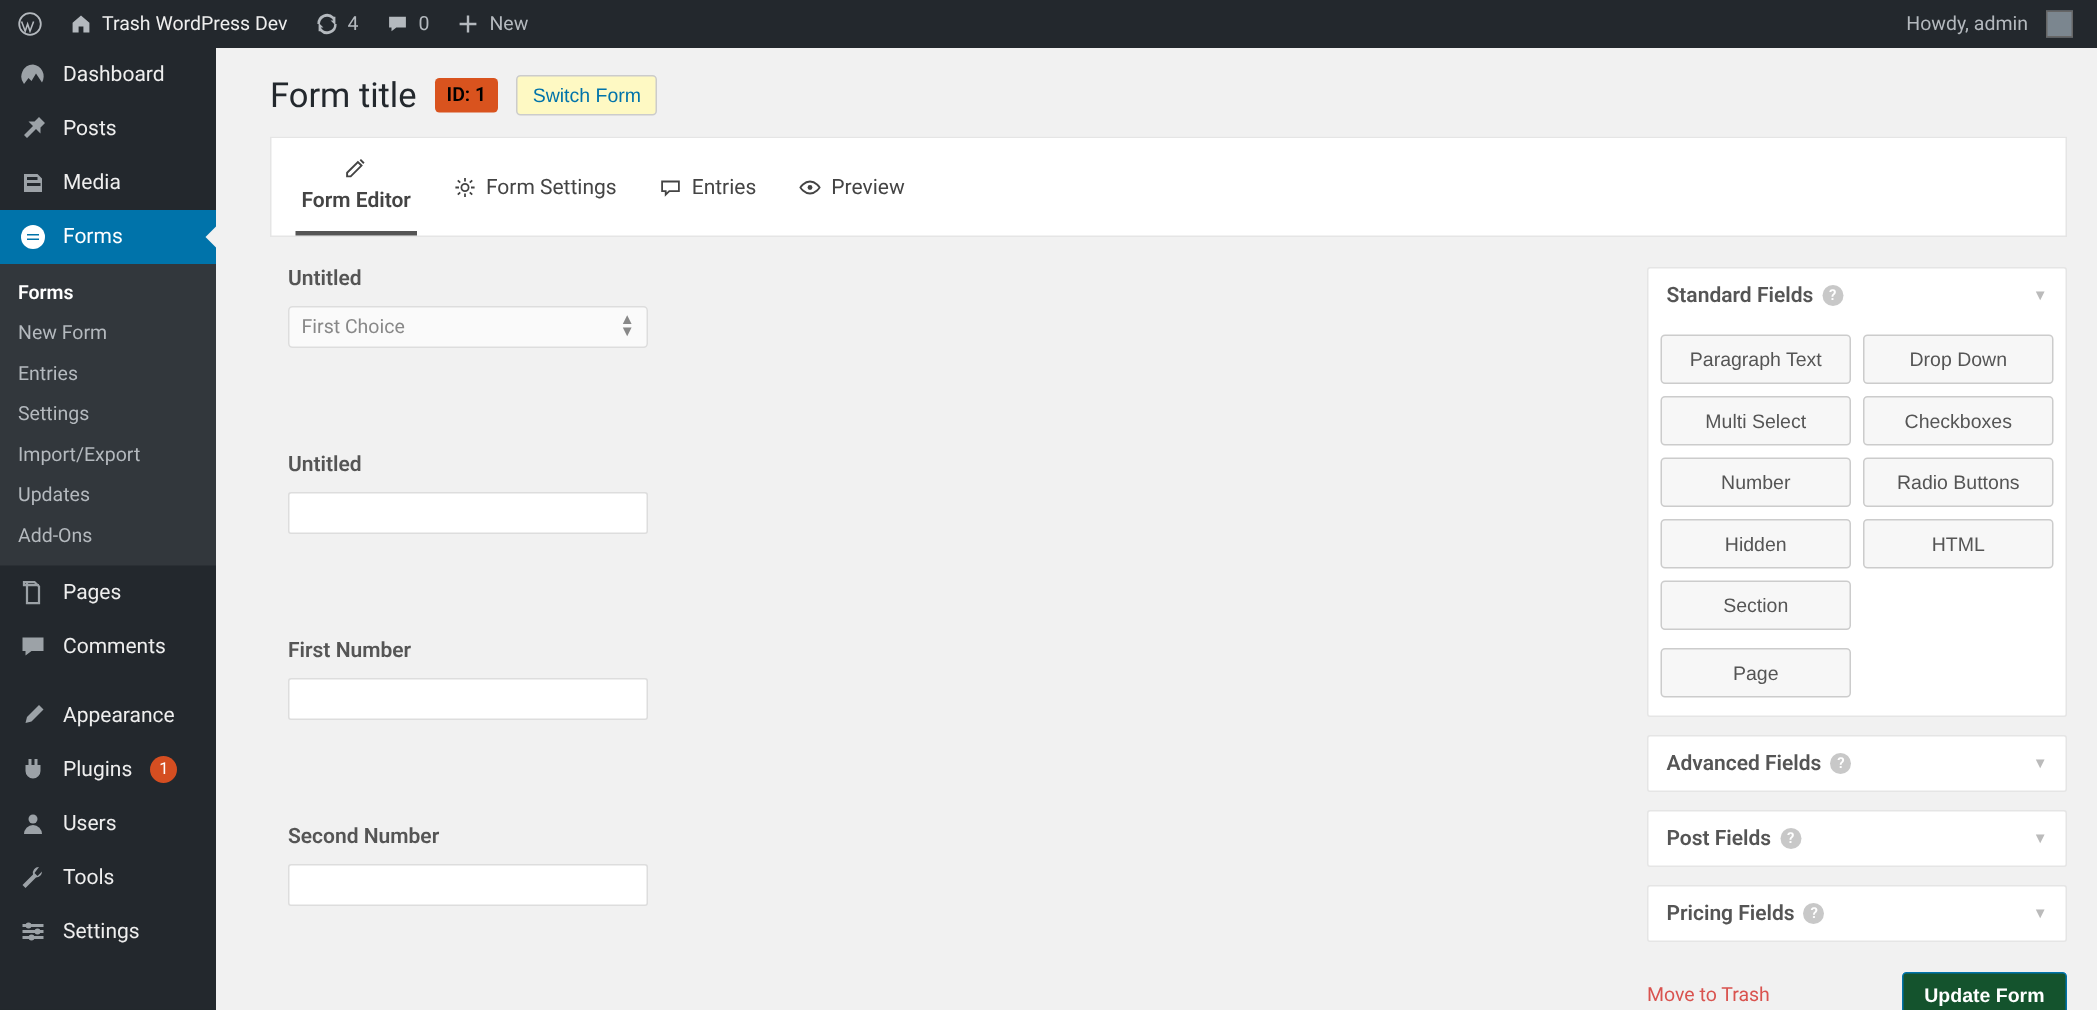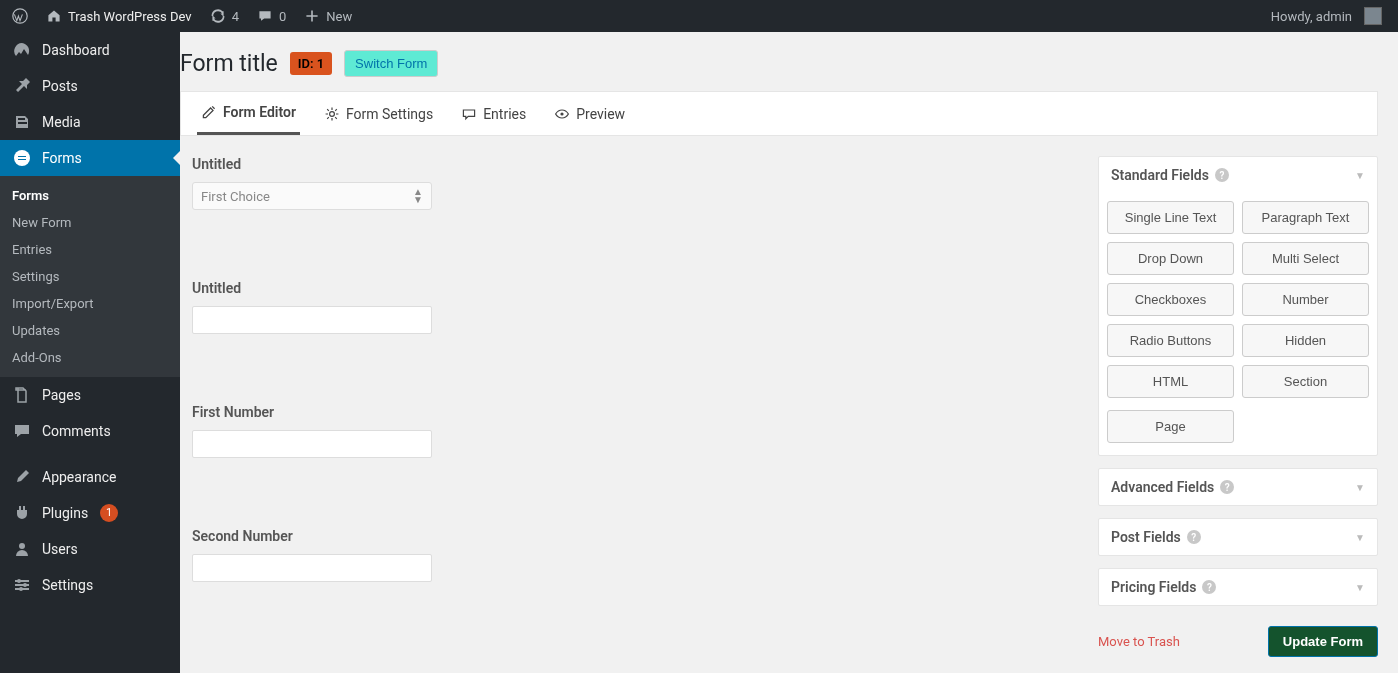--- a/index.html
+++ b/index.html
@@ -8,41 +8,41 @@
 
   
   .adminbar { position: fixed; top:0; left:0; right:0; height:32px; background:#23282d; color:#b4b9be; display:flex; align-items:center; justify-content:space-between; font-size:13px; z-index:100; padding:0 8px 0 4px;}
   .adminbar .left, .adminbar .right { display:flex; align-items:center; gap:2px;}
   .adminbar .item { display:flex; align-items:center; gap:6px; padding:0 8px; height:32px; color:#b4b9be;}
   .adminbar .item .ico { width:16px; height:16px; display:inline-flex; align-items:center; justify-content:center; fill:#b4b9be;}
   .adminbar .avatar { width:18px; height:18px; background:#7b868f; margin-left:6px; border:1px solid #666;}
   .siteName { color:#eee;}
 
   
-  .sidebar { position: fixed; top:32px; left:0; bottom:0; width:180px; background:#23282d; color:#eee; overflow:hidden;}
+  .sidebar { position: fixed; top:32px; left:0; bottom:0; width:144px; background:#23282d; color:#eee; overflow:hidden;}
   .sidebar .menu-item { display:flex; align-items:center; gap:10px; padding:8px 12px; color:#eee; font-size:14px;}
   .sidebar .menu-item .ico { width:20px; height:20px; display:inline-flex; align-items:center; justify-content:center; fill:#9ca2a7; color:#9ca2a7;}
   .sidebar .menu-item.current { background:#0073aa; color:#fff; position:relative;}
   .sidebar .menu-item.current .ico { fill:#fff;}
   .sidebar .menu-item.current::after{ content:""; position:absolute; right:-1px; top:50%; margin-top:-8px; border:8px solid transparent; border-right-color:#f1f1f1;}
   .sidebar .submenu { background:#32373c; padding:6px 0;}
   .sidebar .submenu .sub-item { padding:6px 12px; color:#b4b9be; font-size:13px;}
   .sidebar .submenu .sub-item.current { color:#fff; font-weight:600;}
   .update-badge{ display:inline-block; min-width:18px; height:18px; background:#d54e21; color:#fff; border-radius:9px; font-size:11px; line-height:18px; text-align:center; padding:0 5px; margin-left:2px;}
 
   
   .content { margin-left:160px; padding:50px 20px 20px 20px; }
   .heading-row { display:flex; align-items:center; gap:12px; margin-bottom:14px;}
   .heading-row h1 { font-size:23px; font-weight:400; color:#23282d;}
   .id-badge { background:#d9531e; color:#000000; font-weight:600; padding:4px 8px; border-radius:3px; font-size:13px;}
-  .switch-btn { border:1px solid #ccc; background:#5eead4; color:#0073aa; padding:5px 10px; border-radius:3px; font-size:13px;}
+  .switch-btn { border:1px solid #ccc; background:#fef9c3; color:#0073aa; padding:5px 10px; border-radius:3px; font-size:13px;}
 
   .tabs { background:#fff; border:1px solid #e5e5e5; display:flex; gap:20px; padding:0 16px;}
   .tab { display:flex; align-items:center; gap:6px; padding:12px 4px; color:#444; font-size:14px; }
-  .tab.active { font-weight:600; border-bottom:3px solid #555;}
+  .tab.active { font-weight:600; border-bottom:3px solid #555;flex-direction:column;}
   .tab .ico{ width:16px; height:16px; fill:#444;}
 
   .editor-area { display:flex; gap:20px; margin-top:20px;}
   .form-canvas { flex:1; padding:0 12px;}
   .field { margin-bottom:70px;}
   .field-label{ font-weight:600; color:#555; margin-bottom:10px; display:block; font-size:14px;}
   .fake-select{ width:240px; height:28px; border:1px solid #ddd; background:#fafafa; border-radius:3px; display:flex; align-items:center; justify-content:space-between; padding:0 8px; color:#888;}
   .fake-select .arrows{ color:#888; font-size:10px; line-height:8px; display:flex; flex-direction:column;}
   .fake-input{ width:240px; height:28px; border:1px solid #ddd; background:#fff; border-radius:2px;}
 
@@ -195,20 +195,28 @@
         <svg viewBox="0 0 20 20">
           <circle cx="10" cy="7" r="3"></circle>
           <path d="M4 17a6 6 0 0112 0z"></path>
         </svg>
       </span>
       <span>Users</span>
     </div>
   <div class="menu-item">
       <span class="ico">
         <svg viewBox="0 0 20 20">
+          <path d="M14 3a4 4 0 00-4 5L3 15l2 2 7-7a4 4 0 004-4l-3 3-2-2z"></path>
+        </svg>
+      </span>
+      <span>Tools</span>
+    </div>
+  <div class="menu-item">
+      <span class="ico">
+        <svg viewBox="0 0 20 20">
           <path d="M3 6h14M3 10h14M3 14h14" stroke="#9ca2a7" stroke-width="2"></path>
           <circle cx="7" cy="6" r="2"></circle>
           <circle cx="13" cy="10" r="2"></circle>
           <circle cx="9" cy="14" r="2"></circle>
         </svg>
       </span>
       <span>Settings</span>
     </div>
 </div>
 
@@ -277,21 +285,20 @@
     <div class="side-panels">
       <div class="panel">
         <div class="panel-hd">
           <span class="title">
               <span>Standard Fields</span>
               <span class="q-icon">?</span>
             </span>
           <span class="chev-down">▼</span>
         </div>
         <div class="panel-body">
-          <button class="field-btn">Single Line Text</button>
           <button class="field-btn">Paragraph Text</button>
           <button class="field-btn">Drop Down</button>
           <button class="field-btn">Multi Select</button>
           <button class="field-btn">Checkboxes</button>
           <button class="field-btn">Number</button>
           <button class="field-btn">Radio Buttons</button>
           <button class="field-btn">Hidden</button>
           <button class="field-btn">HTML</button>
           <button class="field-btn">Section</button>
         </div>

